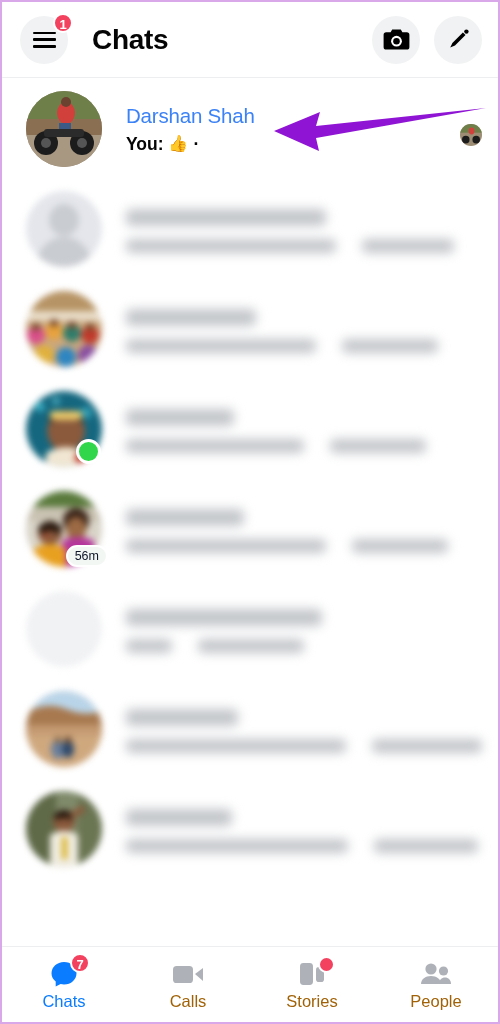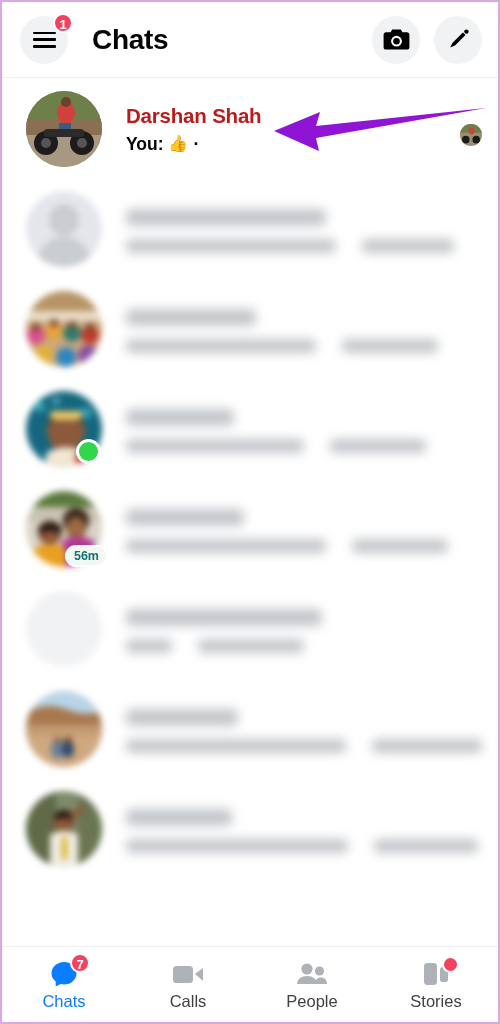--- a/index.html
+++ b/index.html
@@ -156,35 +156,35 @@
     box-sizing: content-box;
   }
   .active-pill {
     position: absolute;
     right: -6px;
     bottom: 0px;
     background: #f3f7f3;
     border: 2px solid #fff;
     border-radius: 999px;
     font-size: 12.5px;
-    font-weight: bold;
-    color: #0f766e;
+    font-weight: normal;
+    color: #0f172a;
     padding: 2px 7px;
     line-height: 14px;
   }
 
   .row-text {
     margin-left: 24px;
     flex: 1 1 auto;
     min-width: 0;
   }
   .row-name {
     font-size: 20.5px;
-    font-weight: bold;
-    color: #b91c1c;
+    font-weight: normal;
+    color: #3b82f6;
     line-height: 26px;
     letter-spacing: -0.2px;
   }
   .row-preview {
     font-size: 17.5px;
     font-weight: bold;
     color: #050505;
     line-height: 24px;
     margin-top: 3px;
     display: flex;
@@ -266,21 +266,21 @@
   .nav-icon {
     position: relative;
     width: 34px;
     height: 28px;
     display: flex;
     align-items: center;
     justify-content: center;
   }
   .nav-label {
     font-size: 16.5px;
-    color: #404040;
+    color: #a16207;
     line-height: 18px;
   }
   .nav-item.active .nav-label { color: #0a7cff; }
   .nav-icon .badge {
     top: -7px;
     right: -9px;
   }
   .dot-badge {
     position: absolute;
     top: -4px;
@@ -553,36 +553,36 @@
         <svg width="32" height="22" viewBox="0 0 32 22">
           <rect x="1" y="3" width="20" height="17" rx="3.6" fill="#aeb2b8"></rect>
           <path d="M23 11l8-6v13z" fill="#aeb2b8"></path>
         </svg>
       </div>
       <div class="nav-label">Calls</div>
     </div>
 
     <div class="nav-item">
       <div class="nav-icon">
+        <svg width="26" height="24" viewBox="0 0 26 24">
+          <rect x="1" y="1" width="13" height="22" rx="3.4" fill="#aeb2b8"></rect>
+          <rect x="17" y="5" width="8" height="15" rx="2.8" fill="#aeb2b8"></rect>
+        </svg>
+        <div class="dot-badge"></div>
+      </div>
+      <div class="nav-label">Stories</div>
+    </div>
+
+    <div class="nav-item">
+      <div class="nav-icon">
         <svg width="34" height="22" viewBox="0 0 34 22">
           <circle cx="12" cy="6" r="5.6" fill="#aeb2b8"></circle>
           <circle cx="24.5" cy="8" r="4.6" fill="#aeb2b8"></circle>
           <path d="M2 21c0-5 4.4-8 10-8s10 3 10 8z" fill="#aeb2b8"></path>
           <path d="M20 21c0-3.8 2.6-6.4 6-6.4s6 2.6 6 6.4z" fill="#aeb2b8"></path>
         </svg>
       </div>
       <div class="nav-label">People</div>
     </div>
 
-    <div class="nav-item">
-      <div class="nav-icon">
-        <svg width="26" height="24" viewBox="0 0 26 24">
-          <rect x="1" y="1" width="13" height="22" rx="3.4" fill="#aeb2b8"></rect>
-          <rect x="17" y="5" width="8" height="15" rx="2.8" fill="#aeb2b8"></rect>
-        </svg>
-        <div class="dot-badge"></div>
-      </div>
-      <div class="nav-label">Stories</div>
-    </div>
-
   </div>
 
 </div>
 
 </body></html>

